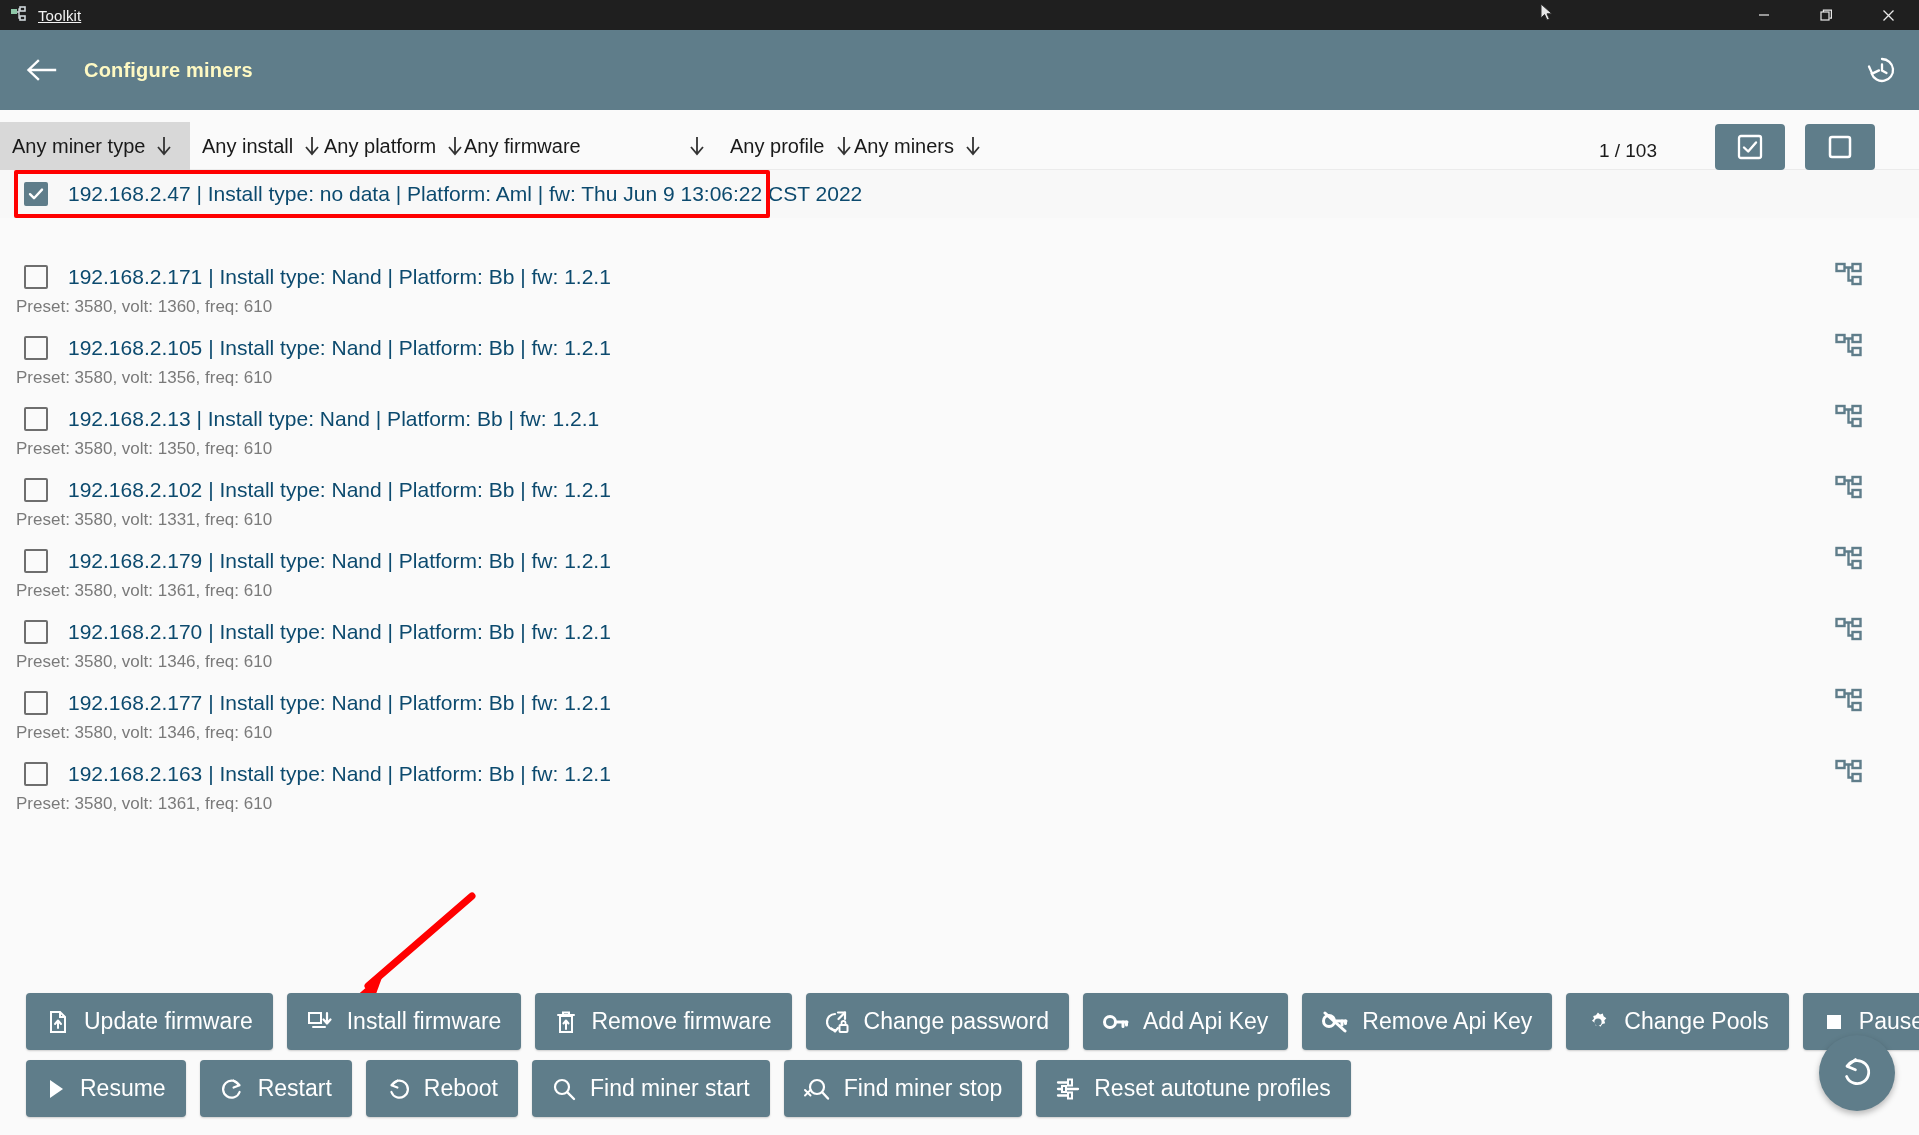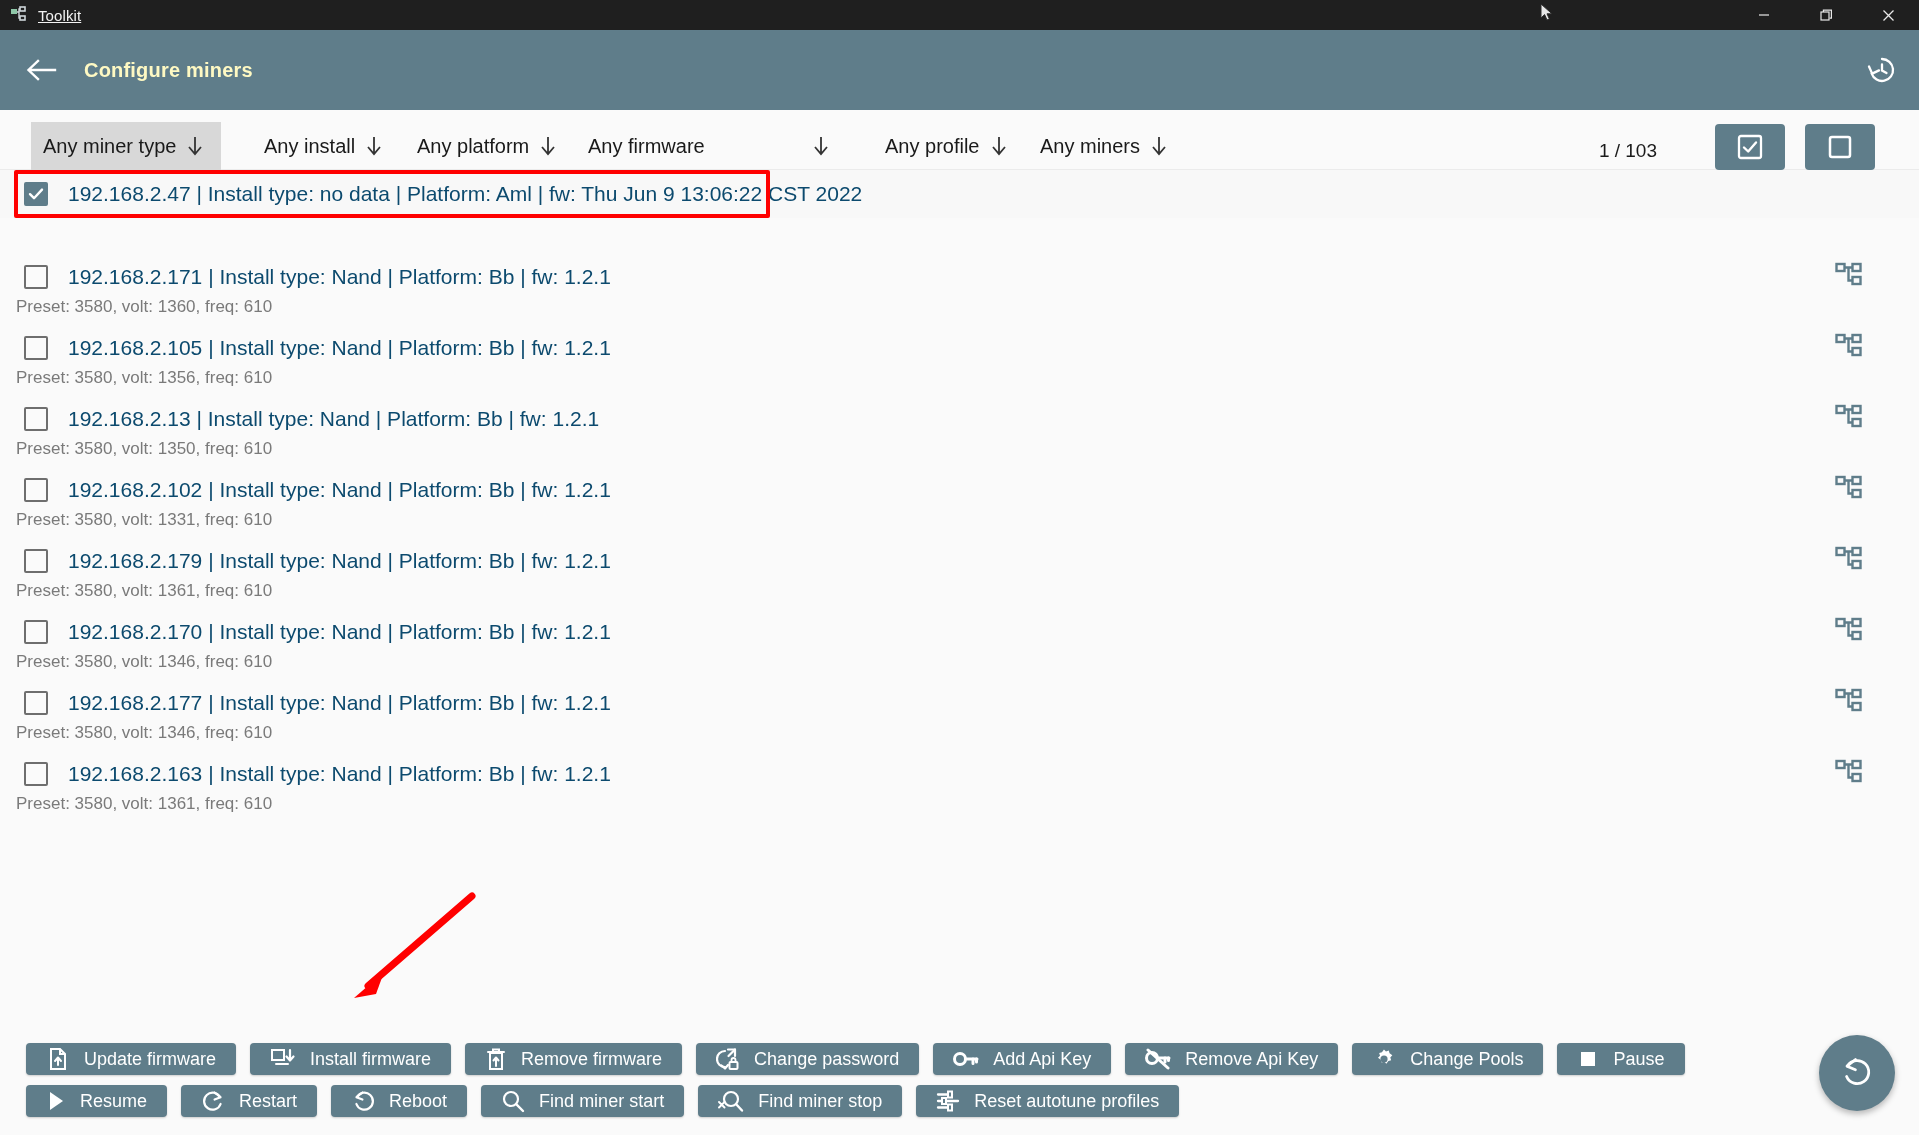--- a/index.html
+++ b/index.html
@@ -44,21 +44,21 @@
   }
 
   
   .filterbar {
     height: 60px; background: #fafafa; position: relative;
     display: flex; align-items: flex-end;
     box-shadow: 0 -1px 0 rgba(0,0,0,0.06) inset;
   }
   .filter {
     position: relative; height: 48px; display: flex; align-items: center;
-    padding: 0 12px; cursor: pointer; margin-left: 31px;
+    padding: 0 12px; cursor: pointer;
   }
   .filter .fl { font-size: 20px; color: #1a1a1a; white-space: nowrap; }
   .filter .farrow { margin-left: 10px; display: flex; align-items: center; }
   .filter .underline {
     position: absolute; left: 8px; right: 8px; bottom: -3px; height: 3px; background: #5f7d8a;
   }
   .filter.active { background: #d8d8d8; }
   .filter.active .underline { background: #5f7d8a; }
 
   .count {
@@ -94,23 +94,23 @@
   .row.highlighted .row-main { background: #f8f8f8; }
   .hl-box {
     position: absolute; left: 14px; top: 0px; width: 756px; height: 48px;
     border: 4px solid #ff0000; border-radius: 2px; pointer-events: none;
   }
 
   
   .actions { position: absolute; left: 0; right: 0; bottom: 18px; }
   .btn-row { display: flex; align-items: center; padding-left: 26px; margin-top: 10px; }
   .abtn {
-    height: 32px; background: #5f7d8a; color: #fff; border-radius: 4px;
+    height: 57px; background: #5f7d8a; color: #fff; border-radius: 4px;
     display: flex; align-items: center; padding: 0 20px; margin-right: 14px;
-    font-size: 18px; white-space: nowrap; box-shadow: 0 1px 2px rgba(0,0,0,.18);
+    font-size: 23px; white-space: nowrap; box-shadow: 0 1px 2px rgba(0,0,0,.18);
   }
   .abtn .bicon { display: flex; align-items: center; margin-right: 14px; }
 
   .fab {
     position: absolute; right: 24px; bottom: 24px; width: 76px; height: 76px;
     border-radius: 50%; background: #5f7d8a; display: flex; align-items: center;
     justify-content: center; box-shadow: 0 3px 6px rgba(0,0,0,.28);
   }
 
   

